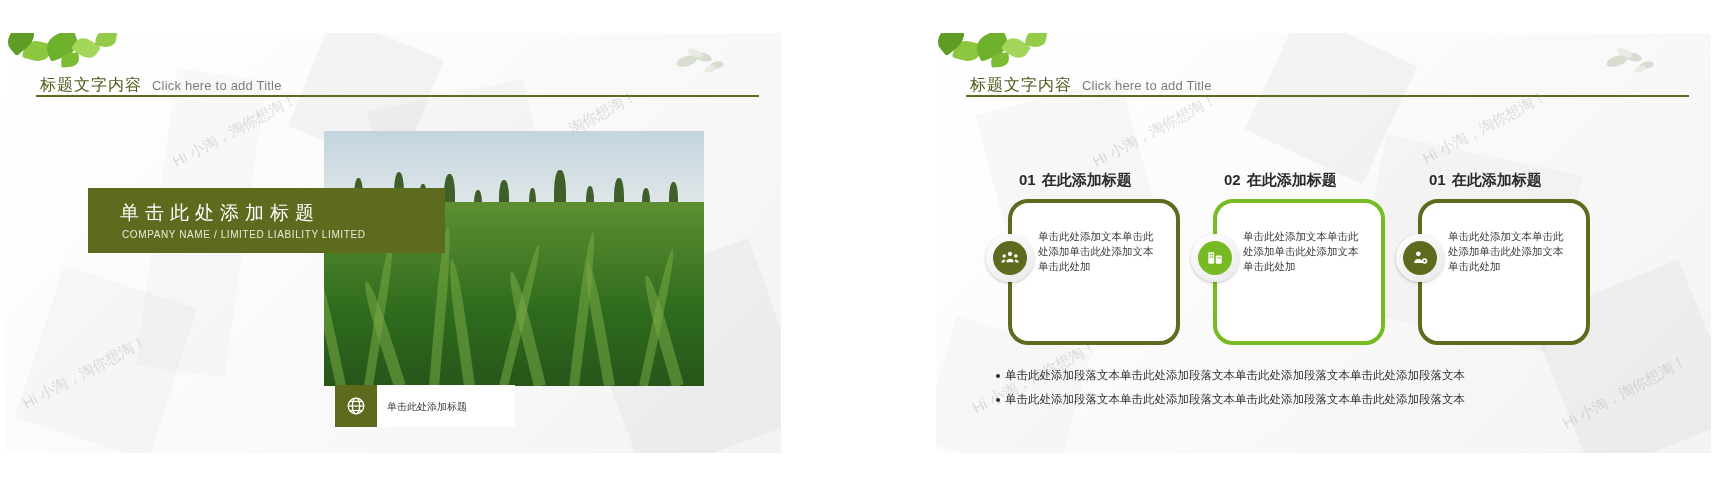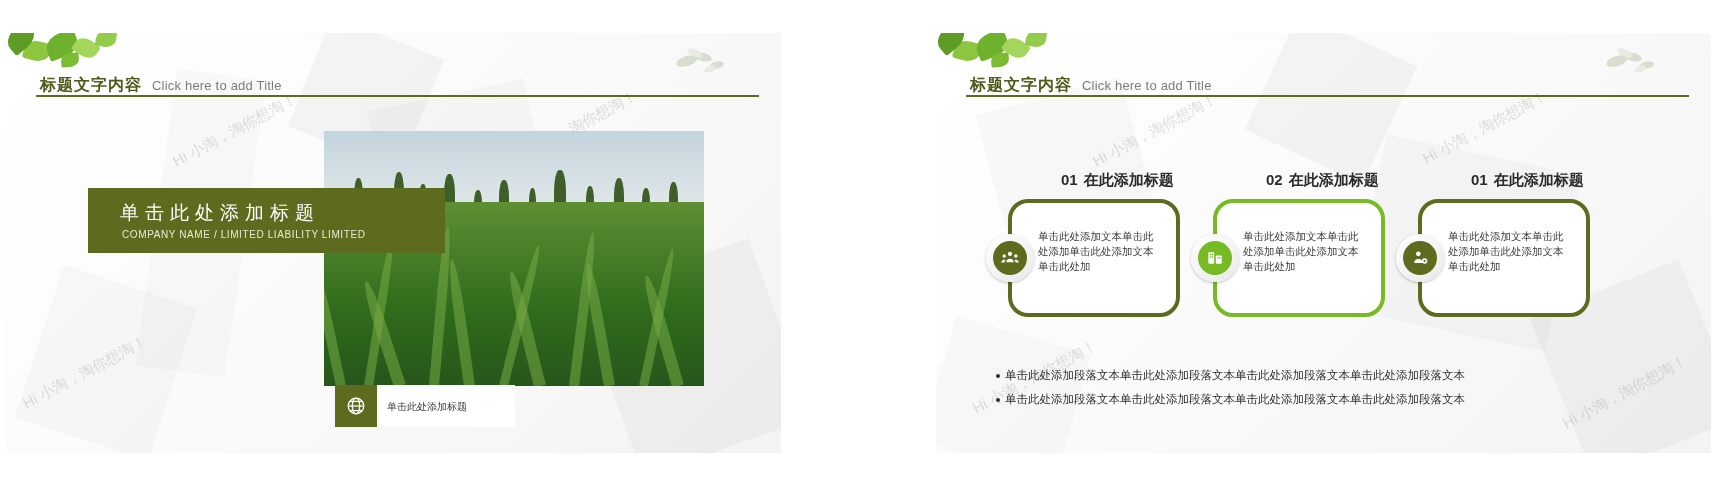--- a/index.html
+++ b/index.html
@@ -29,21 +29,21 @@
   
   .hdr{position:absolute;left:0;top:0;width:100%;height:72px;}
   .hdr-rule{
     position:absolute;left:30px;right:22px;top:62px;height:2px;
     background:#5d6b1f;
   }
   .hdr-text{
     position:absolute;left:34px;top:31px;
     display:flex;align-items:baseline;gap:10px;
   }
-  .hdr-cn{font-size:16px;color:#4e5a1b;letter-spacing:1px;font-weight:700;}
+  .hdr-cn{font-size:16px;color:#4e5a1b;letter-spacing:1px;font-weight:400;}
   .hdr-en{font-size:13px;color:#7c7c7c;letter-spacing:.2px;margin-top:14px;}
 
   
   .leaves{position:absolute;left:0;top:-28px;width:210px;height:78px;pointer-events:none;}
   .leaf{position:absolute;border-radius:55% 10% 55% 10%;}
   
   .birds{position:absolute;right:46px;top:4px;width:70px;height:44px;opacity:.85;}
 
   
   .wm{
@@ -89,25 +89,25 @@
   .capicon{
     position:absolute;left:329px;top:352px;width:42px;height:42px;
     background:#5d6b1f;display:flex;align-items:center;justify-content:center;
   }
   .captext{
     position:absolute;left:381px;top:367px;font-size:10px;color:#3b3b3b;
   }
 
   
   .col-title{
-    position:absolute;font-size:15px;color:#2b2b2b;font-weight:700;white-space:nowrap;margin-left:42px;
+    position:absolute;font-size:15px;color:#2b2b2b;font-weight:700;white-space:nowrap;
   }
   .col-title .num{color:#2b2b2b;margin-right:6px;font-weight:700;}
   .card{
-    position:absolute;width:172px;height:118px;border-radius:20px;
+    position:absolute;width:172px;height:146px;border-radius:20px;
     background:#fff;box-sizing:border-box;
   }
   .card .txt{
     position:absolute;left:26px;top:26px;width:120px;
     font-size:10.5px;line-height:15px;color:#3b3b3b;
   }
   .badge{
     position:absolute;width:48px;height:48px;border-radius:50%;
     background:linear-gradient(145deg,#ffffff,#e9e9e9);
     box-shadow:0 1px 3px rgba(0,0,0,.25);

